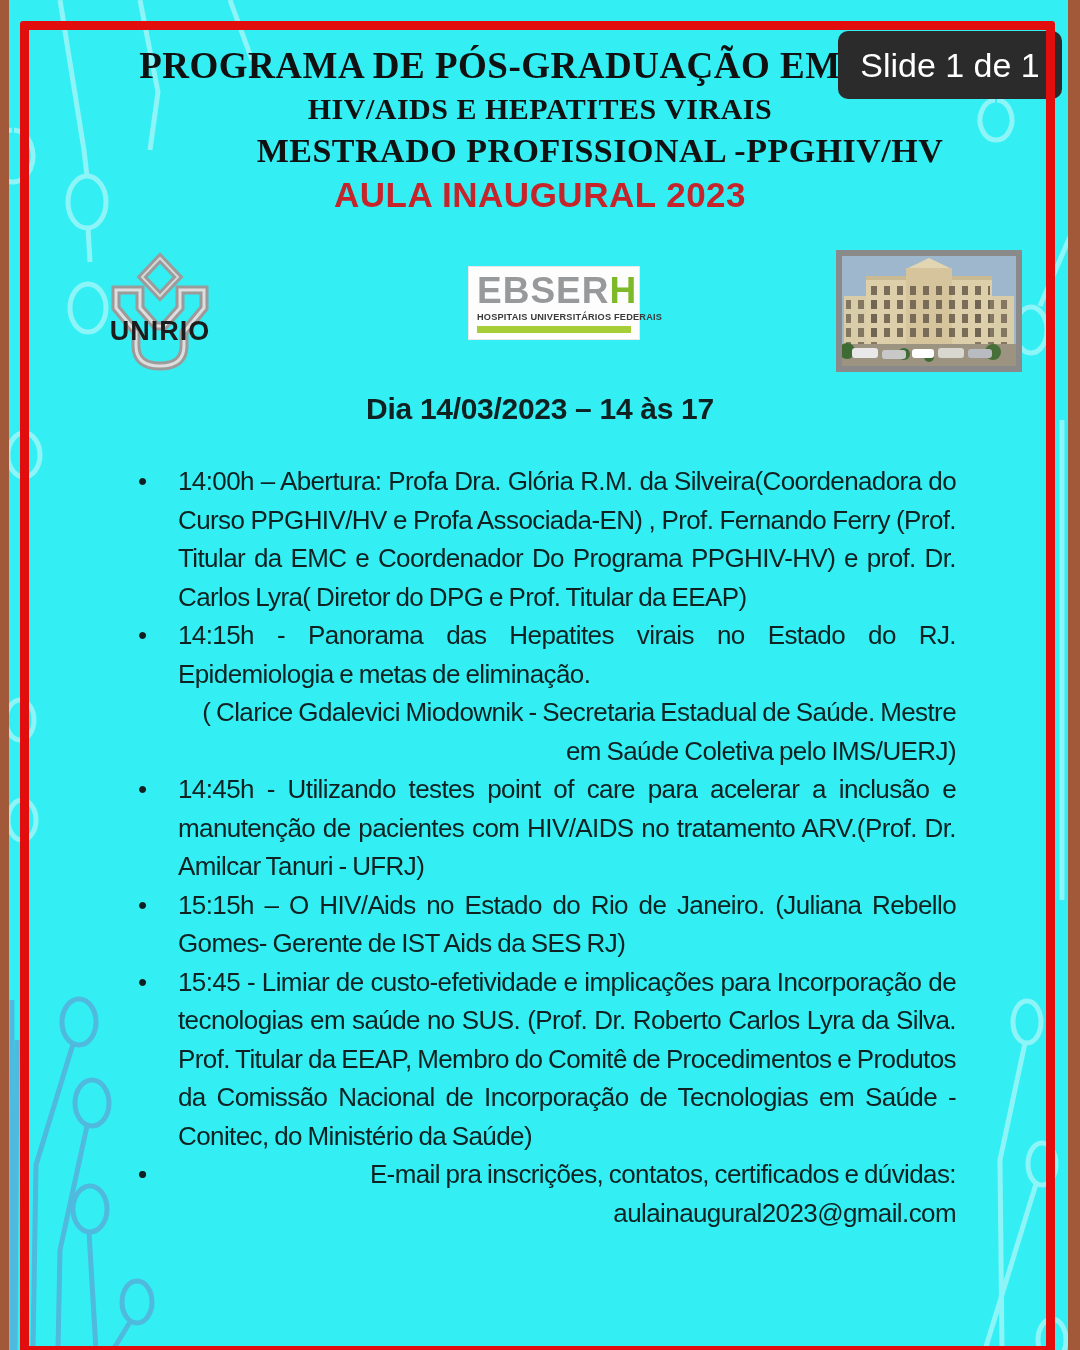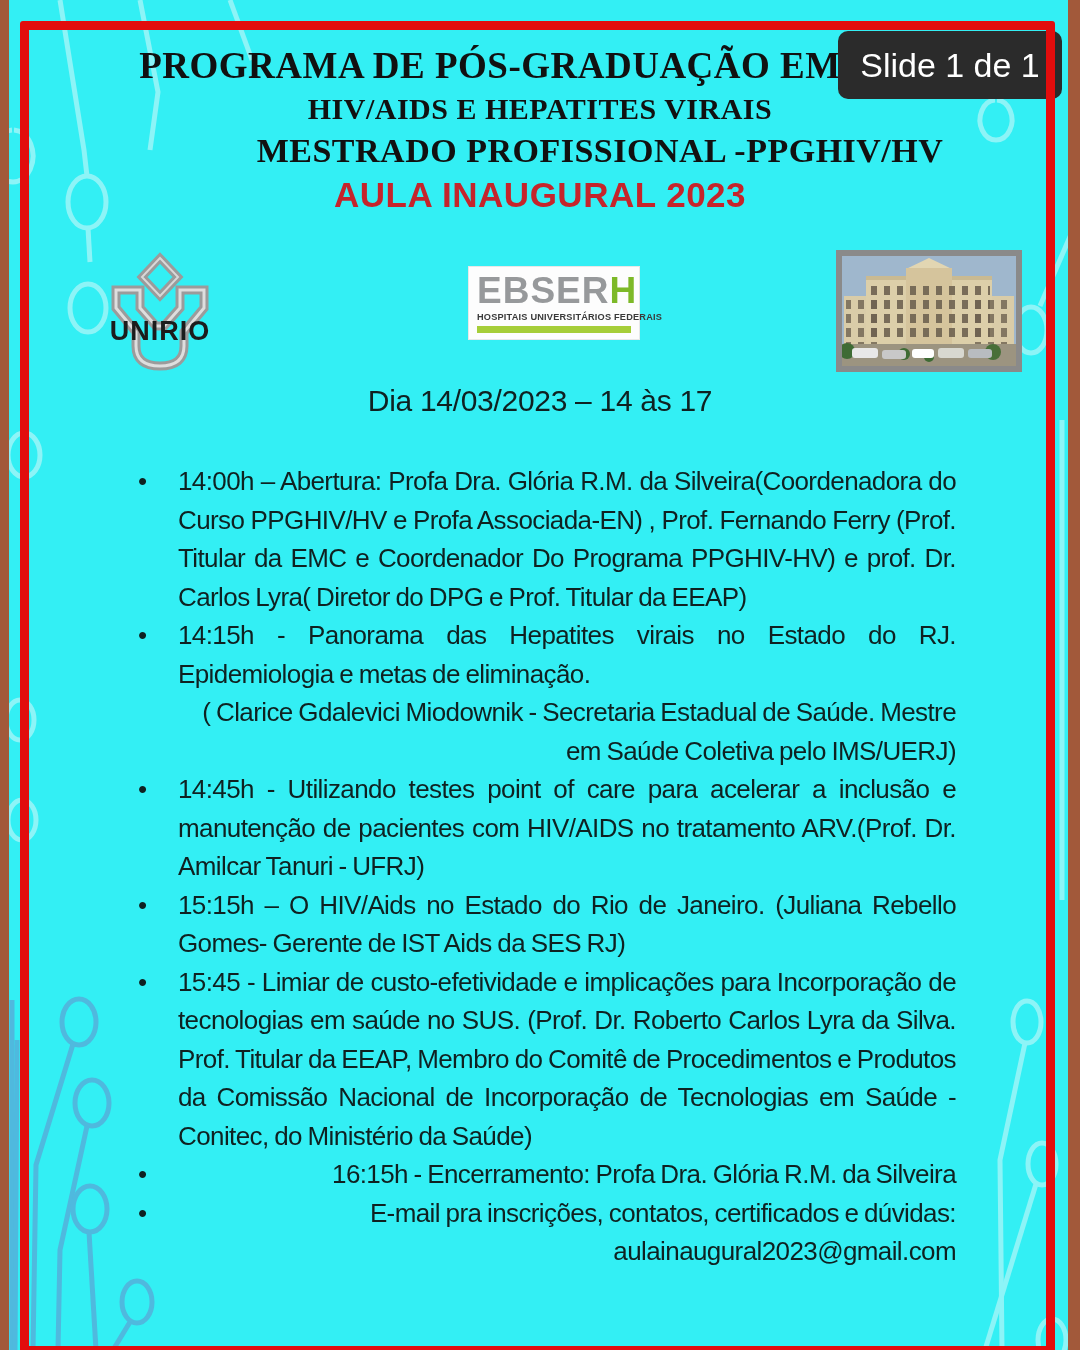--- a/index.html
+++ b/index.html
@@ -48,22 +48,22 @@
           padding:6px 9px 7px 9px;box-shadow:0 0 0 1px #e8e8e8 inset;margin-top:19px;}
   .ebserh-word{font-size:37px;font-weight:bold;color:var(--ebserh_gray);letter-spacing:1px;line-height:38px;}
   .ebserh-word .h{color:var(--ebserh_green);}
   .ebserh-sub{font-size:9.2px;font-weight:bold;color:#3A3A3A;letter-spacing:.2px;margin-top:2px;white-space:nowrap;}
   .ebserh-bar{height:7px;background:var(--ebserh_bar);margin-top:4px;}
   .photo{position:absolute;left:836px;top:250px;width:186px;height:122px;box-sizing:border-box;
          border:6px solid var(--photo_border);background:#9FB7CD;}
   .photo svg{display:block;}
 
   
-  .date-line{position:absolute;top:384px;left:0;right:0;text-align:center;color:var(--body);
-             font-size:30px;letter-spacing:-.3px;}
+  .date-line{position:absolute;top:392px;left:0;right:0;text-align:center;color:var(--body);
+             font-size:30px;letter-spacing:-.3px;font-weight:bold;}
   .program-label{position:absolute;top:426px;left:0;right:0;text-align:center;color:var(--body);
                  font-size:29px;letter-spacing:-.3px;}
 
   .program-list{position:absolute;top:462px;left:130px;width:826px;color:var(--body);
                 font-size:26px;line-height:38.5px;letter-spacing:-.6px;word-spacing:-1px;}
   .item{position:relative;padding-left:48px;text-align:justify;}
   .item .dot{position:absolute;left:8px;top:0;font-size:26px;}
   .item.left{text-align:right;}
   .item.nobullet{padding-left:38px;}
 </style>
@@ -188,21 +188,20 @@
       <div class="item">
         <span class="dot">•</span>
         <span>15:15h – O HIV/Aids no Estado do Rio de Janeiro. (Juliana Rebello Gomes- Gerente de IST Aids da SES RJ)</span>
       </div>
       <div class="item">
         <span class="dot">•</span>
         <span>15:45 - Limiar de custo-efetividade e implicações para Incorporação de tecnologias em saúde no SUS. (Prof. Dr. Roberto Carlos Lyra da Silva. Prof. Titular da EEAP, Membro do Comitê de Procedimentos e Produtos da Comissão Nacional de Incorporação de Tecnologias em Saúde - Conitec, do Ministério da Saúde)</span>
       </div>
       <div class="item left">
         <span class="dot">•</span>
-        <span>16:15h - Encerramento: Profa Dra. Glória R.M. da Silveira</span>
       </div>
       <div class="item left">
         <span class="dot">•</span>
         <span>E-mail pra inscrições, contatos, certificados e dúvidas: aulainaugural2023@gmail.com</span>
       </div>
     </div>
 
   </div>
 </div>
 

